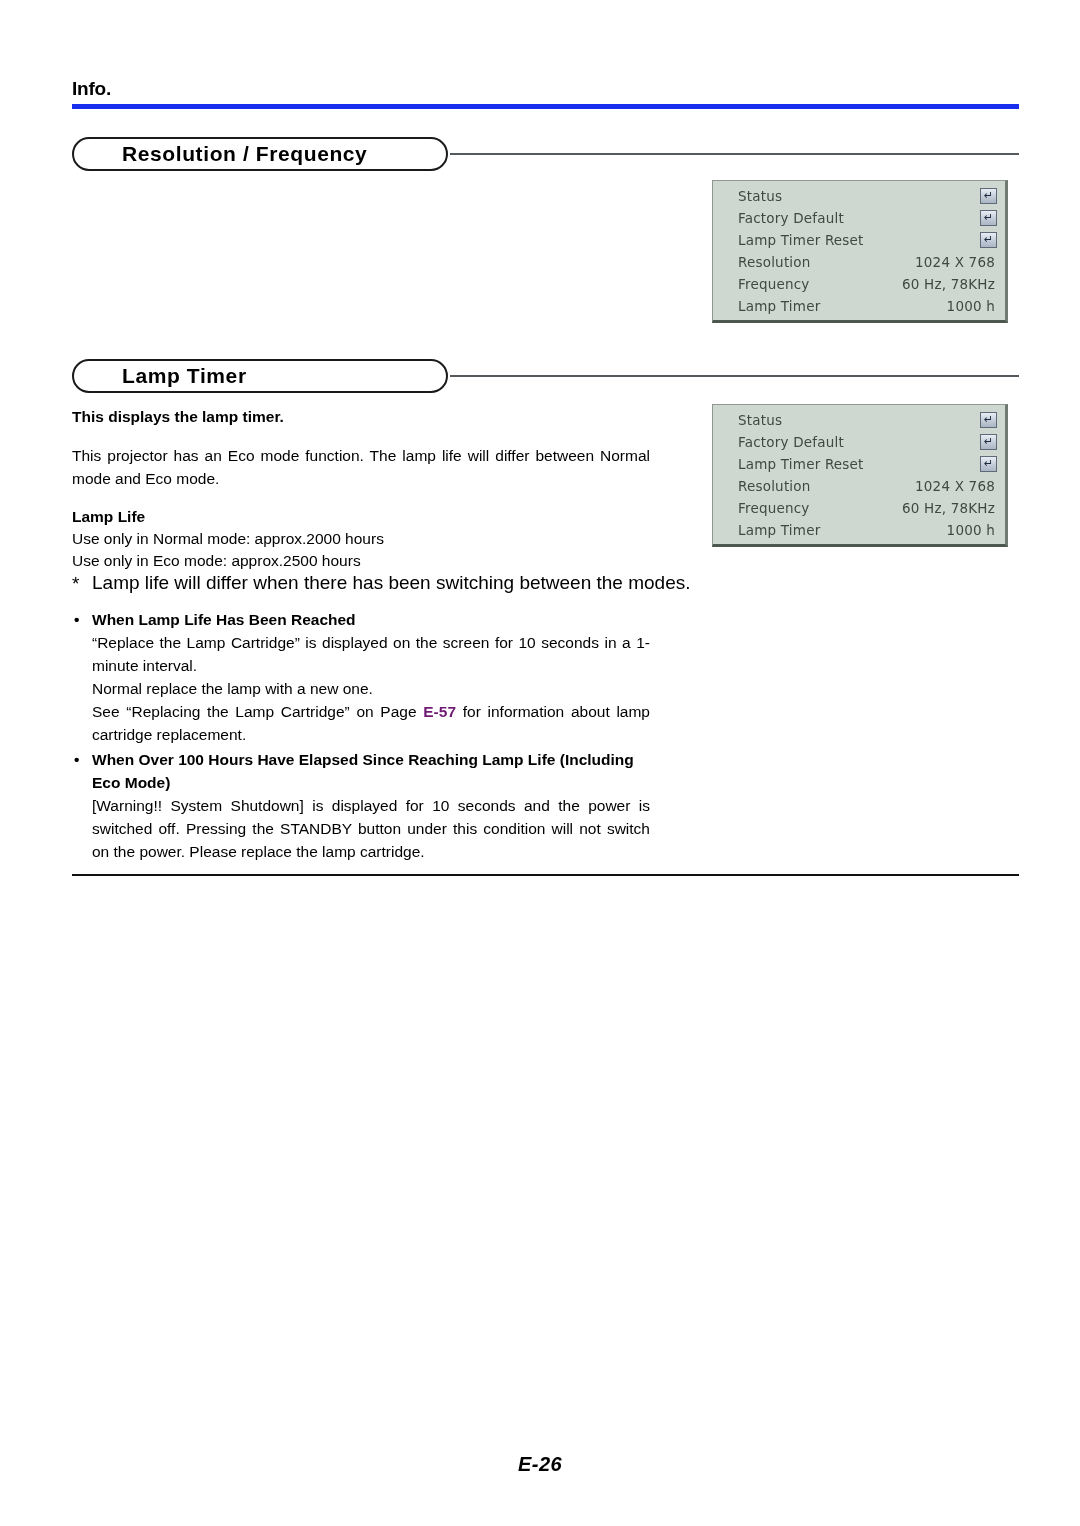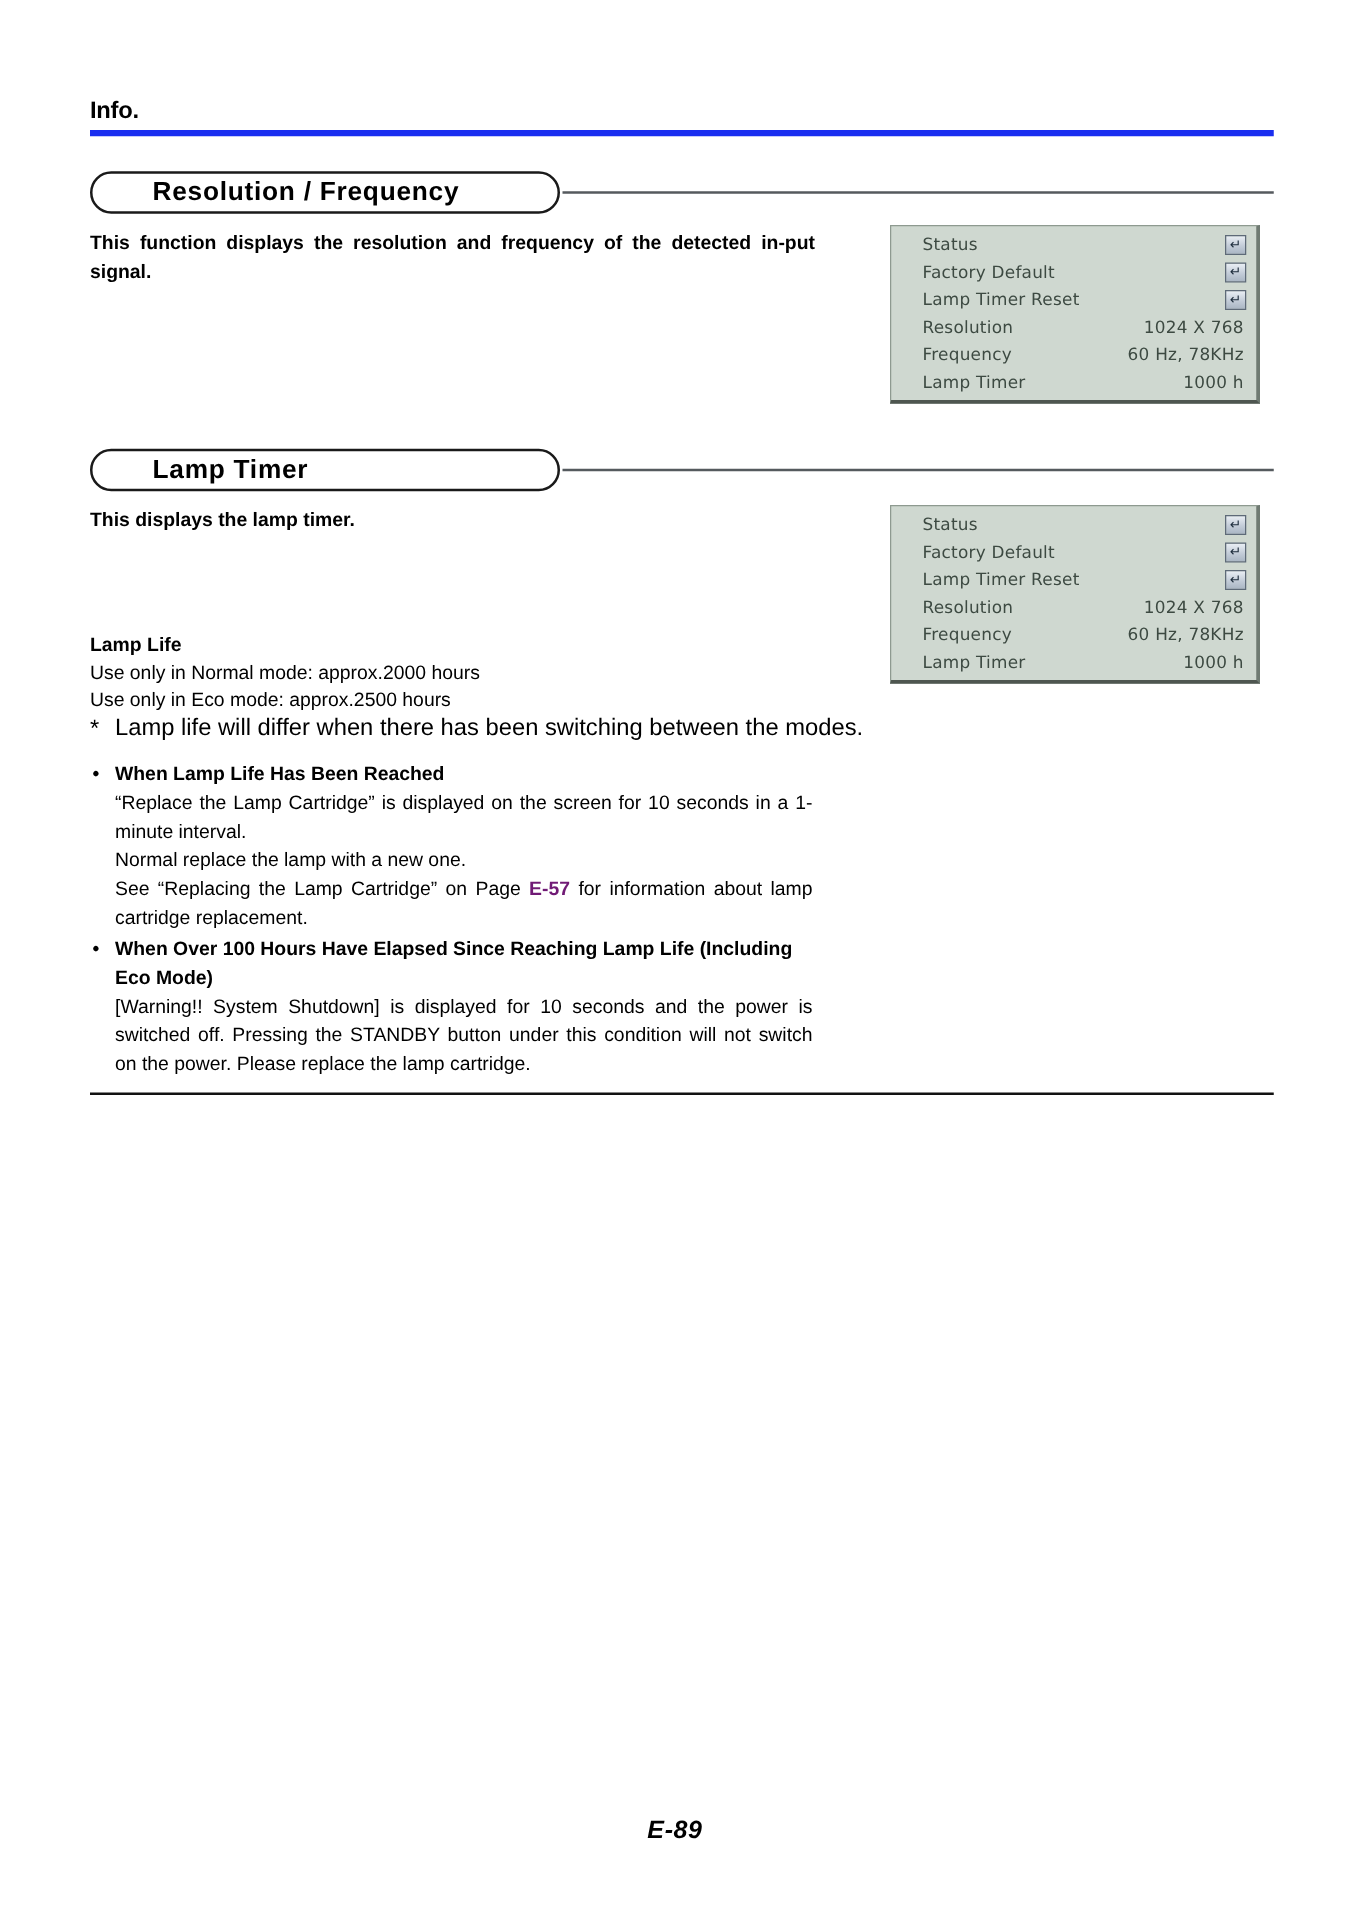--- a/index.html
+++ b/index.html
@@ -198,21 +198,20 @@
 
   <div class="info-label">Info.</div>
   <div class="blue-rule"></div>
 
   <div class="section-head" style="top:137px;">
     <div class="pill"></div>
     <div class="pill-text">Resolution / Frequency</div>
     <div class="tail"></div>
   </div>
 
-  <div class="txt bold just" style="left:72px; top:183px; width:580px;">This function displays the resolution and frequency of the detected in-put signal.</div>
 
   <div class="osd" style="left:712px; top:180px;">
     <div class="osd-row">
       <span class="lbl">Status</span>
       <span class="enter-icon">↵</span>
     </div>
     <div class="osd-row">
       <span class="lbl">Factory Default</span>
       <span class="enter-icon">↵</span>
     </div>
@@ -235,20 +234,21 @@
   </div>
 
   <div class="section-head" style="top:359px;">
     <div class="pill"></div>
     <div class="pill-text">Lamp Timer</div>
     <div class="tail"></div>
   </div>
 
   <div class="txt bold" style="left:72px; top:405px; width:580px;">This displays the lamp timer.</div>
 
+  <div class="txt just" style="left:72px; top:444px; width:578px;">This projector has an Eco mode function. The lamp life will differ between Normal mode and Eco mode.</div>
 
   <div class="txt bold" style="left:72px; top:505px; width:580px;">Lamp Life</div>
   <div class="txt" style="left:72px; top:527px; width:580px;">Use only in Normal mode: approx.2000 hours</div>
   <div class="txt" style="left:72px; top:549px; width:580px;">Use only in Eco mode: approx.2500 hours</div>
   <div class="star-line" style="left:72px; top:571px; width:600px;">Lamp life will differ when there has been switching between the modes.</div>
 
   <div class="bullet-block" style="left:72px; top:608px; width:578px;">
     <div class="bhead">When Lamp Life Has Been Reached</div>
     <div class="bbody">“Replace the Lamp Cartridge” is displayed on the screen for 10 seconds in a 1-minute interval.</div>
     <div class="bbody" style="text-align:left;">Normal replace the lamp with a new one.</div>
@@ -281,15 +281,15 @@
       <span class="lbl">Frequency</span>
       <span class="val">60 Hz, 78KHz</span>
     </div>
     <div class="osd-row">
       <span class="lbl">Lamp Timer</span>
       <span class="val">1000 h</span>
     </div>
   </div>
 
   <div class="hr-bottom"></div>
-  <div class="footer">E-89</div>
+  <div class="footer">E-26</div>
 
 </div>
 
 </body></html>

